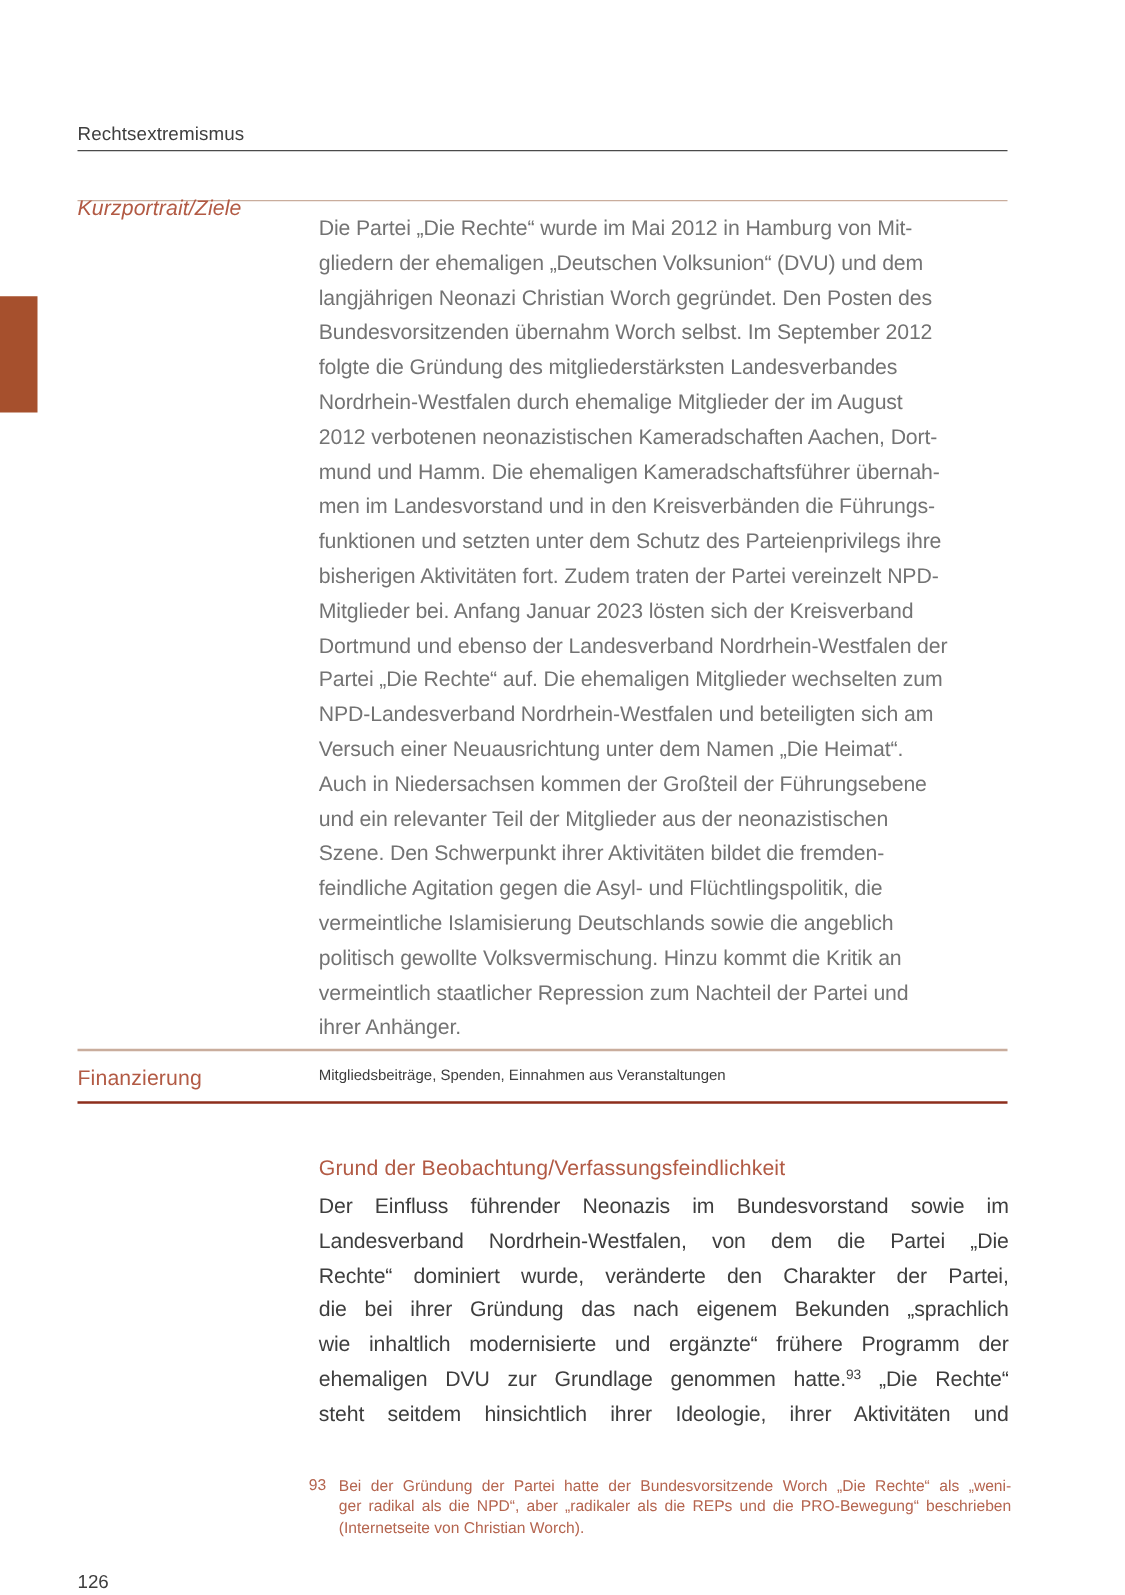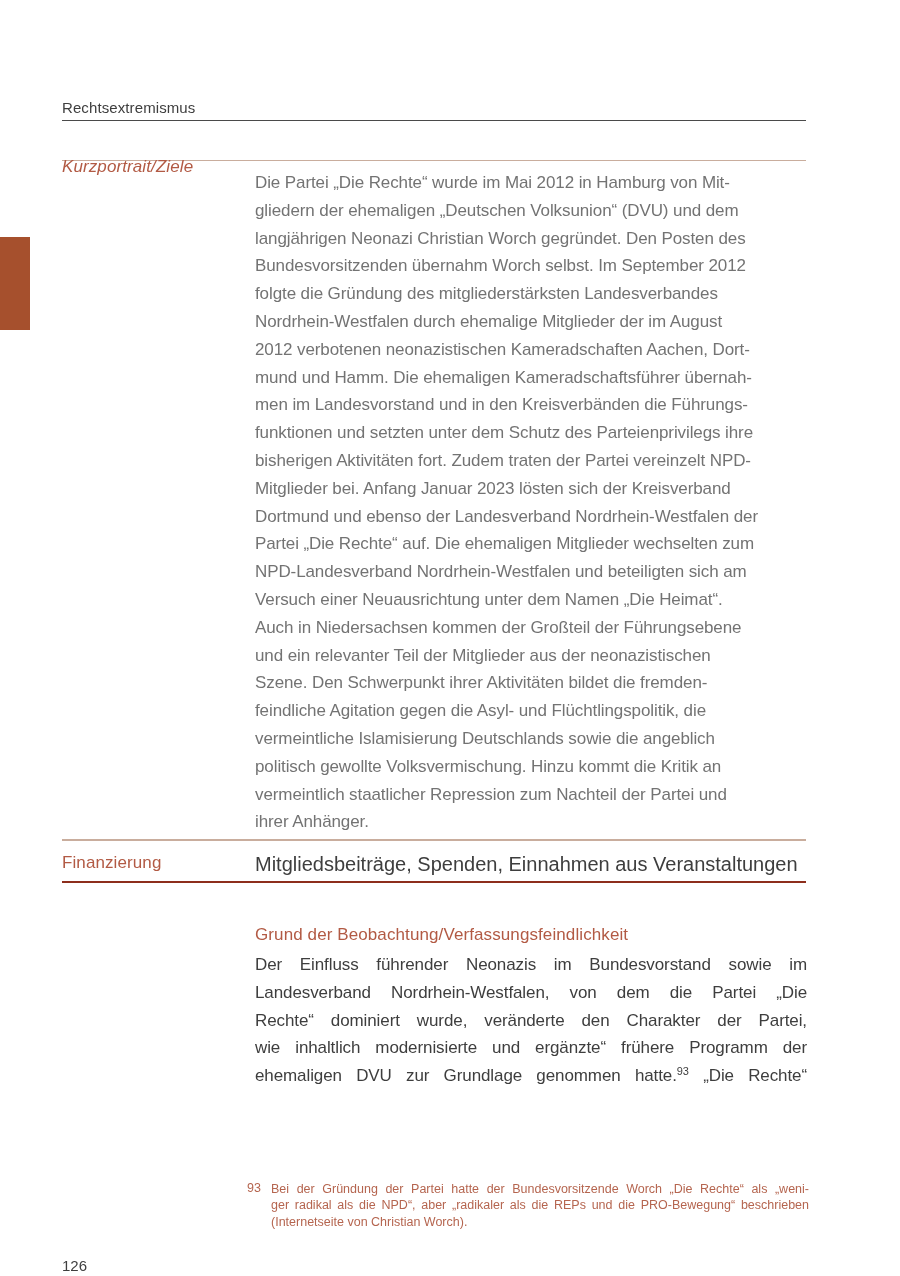--- a/index.html
+++ b/index.html
@@ -65,21 +65,21 @@
     width: 556px;
     font-size: 17px;
     line-height: 27.8px;
     letter-spacing: -0.1px;
     white-space: pre-line;
     color: #737373;
   }
   .financing-value {
     left: 255px; top: 813px;
     width: 556px;
-    font-size: 20px;
+    font-size: 12px;
     color: #3e3e3e;
   }
 
   .section-heading {
     left: 255px; top: 885px;
     font-size: 17px;
     color: #b25a44;
     letter-spacing: 0.1px;
   }
   .jpara {
@@ -175,22 +175,24 @@
   <div class="abs financing-value">Mitgliedsbeiträge, Spenden, Einnahmen aus Veranstaltungen</div>
 
   <div class="abs rule-red-bottom"></div>
 
   <div class="abs section-heading">Grund der Beobachtung/Verfassungsfeindlichkeit</div>
 
   <div class="abs jpara">
     <div class="jline">Der Einfluss führender Neonazis im Bundesvorstand sowie im</div>
     <div class="jline">Landesverband Nordrhein-Westfalen, von dem die Partei „Die</div>
     <div class="jline">Rechte“ dominiert wurde, veränderte den Charakter der Partei,</div>
+    <div class="jline">die bei ihrer Gründung das nach eigenem Bekunden „sprachlich</div>
     <div class="jline">wie inhaltlich modernisierte und ergänzte“ frühere Programm der</div>
     <div class="jline"><span>ehemaligen DVU zur Grundlage genommen hatte.</span><sup class="fnref">93</sup><span> „Die Rechte“</span></div>
+    <div class="jline">steht seitdem hinsichtlich ihrer Ideologie, ihrer Aktivitäten und</div>
   </div>
 
   <div class="abs footnote-number">93</div>
   <div class="abs footnote-text">
     <div class="fline-j">Bei der Gründung der Partei hatte der Bundesvorsitzende Worch „Die Rechte“ als „weni-</div>
     <div class="fline-j">ger radikal als die NPD“, aber „radikaler als die REPs und die PRO-Bewegung“ beschrieben</div>
     <div class="fline">(Internetseite von Christian Worch).</div>
   </div>
 
   <div class="abs page-number">126</div>

